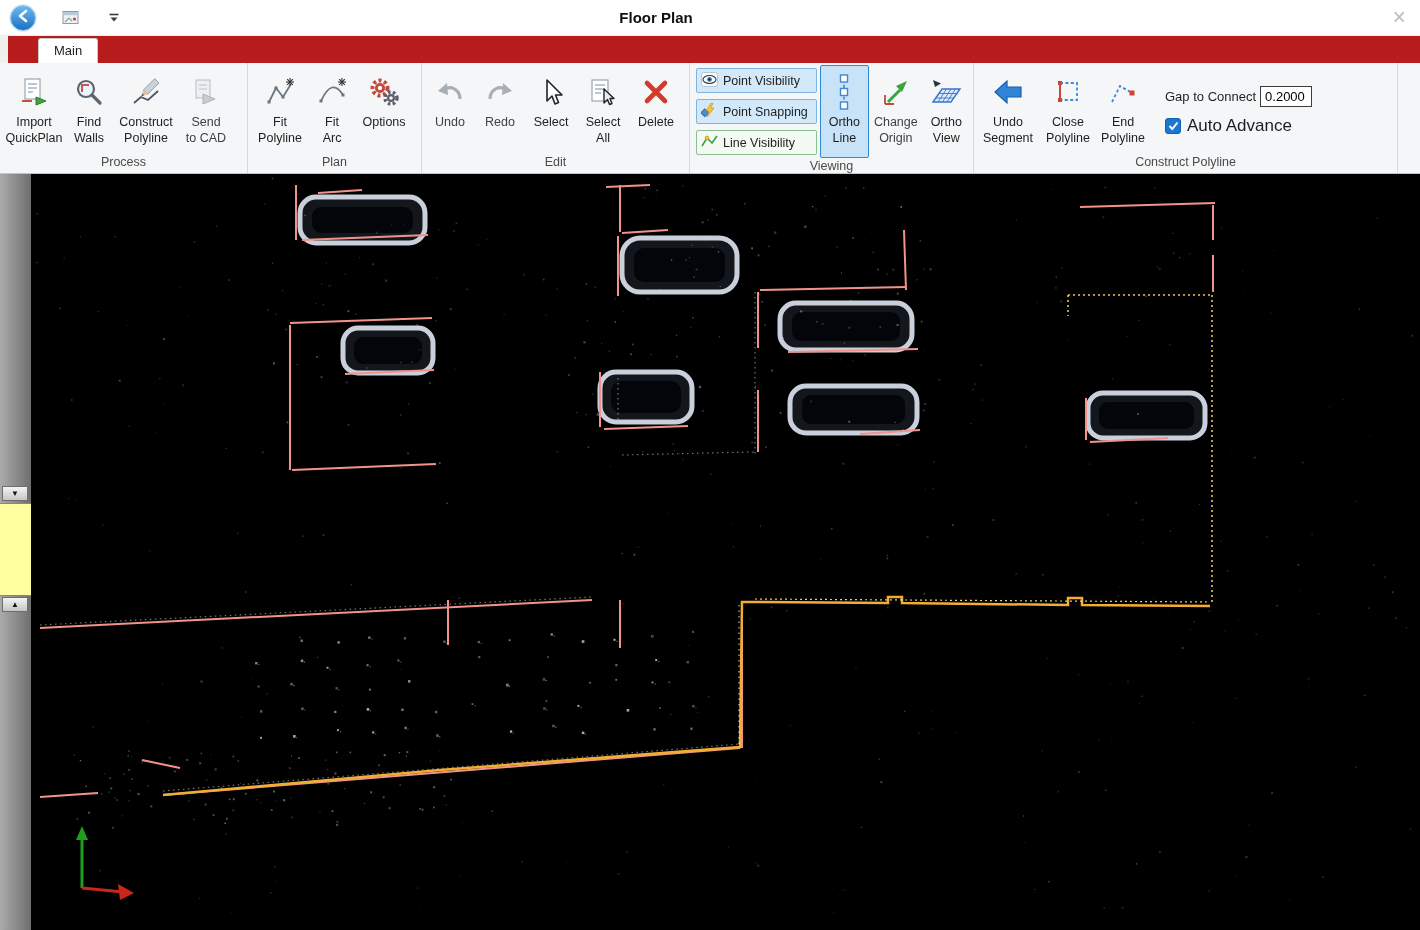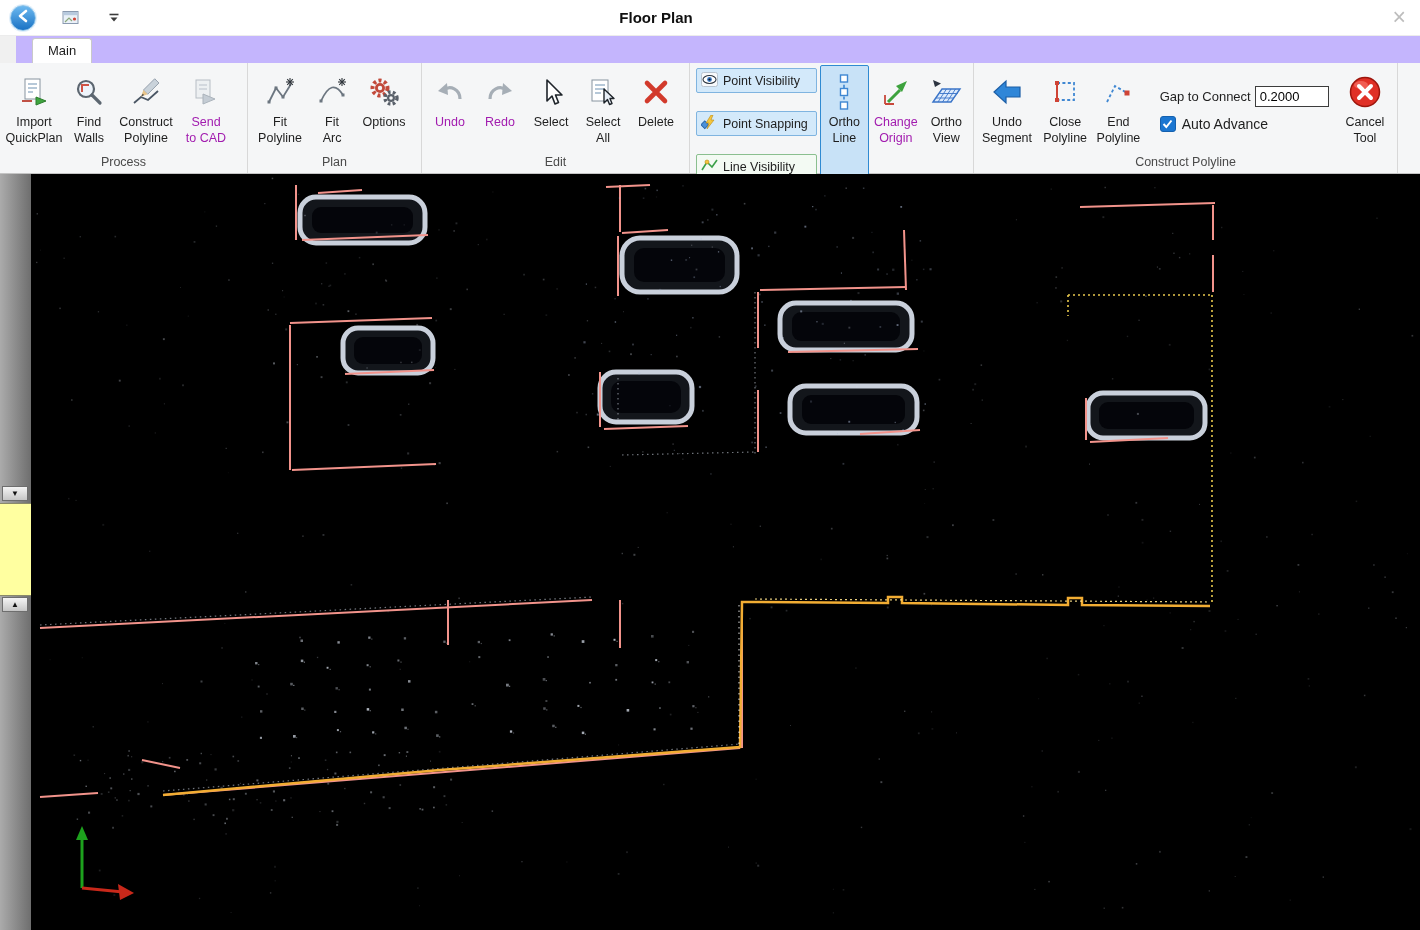--- a/index.html
+++ b/index.html
@@ -16,51 +16,51 @@
     background:linear-gradient(#6cb9f0,#1a72c4); border:1px solid #8fc4ea;
     box-shadow:0 0 0 1px #e2f0fb; display:flex; align-items:center; justify-content:center; cursor:pointer; }
   .app-icon { display:flex; align-items:center; }
   .qat-caret { display:flex; align-items:center; cursor:pointer; padding:2px; }
   .title-center { position:absolute; left:656px; transform:translateX(-50%); top:9px;
     font-weight:bold; font-size:15px; color:#101010; }
   .close-btn { position:absolute; right:14px; top:4px; font-size:23px; color:#bdbdbd;
     cursor:pointer; line-height:26px; }
 
   
-  .tabrow { position:absolute; top:36px; left:16px; right:0; height:27px; background:#c4b5fd;
-    display:flex; align-items:flex-end; padding-left:16px; }
+  .tabrow { position:absolute; top:36px; left:8px; right:0; height:27px; background:#b91c1c;
+    display:flex; align-items:flex-end; padding-left:30px; }
   .tab { background:#fff; border:1px solid #c9c9c9; border-bottom:none; border-radius:3px 3px 0 0;
     padding:4px 15px 5px; font-size:13px; cursor:pointer; }
 
   
   .ribbon { position:absolute; top:63px; left:0; right:0; height:111px; background:#f5f6f7;
     border-bottom:1px solid #c4c4c4; display:flex; }
   .rgroup { height:100%; display:flex; flex-direction:column; border-right:1px solid #d8d8d8; }
   .rgroup.filler { flex:1; border-right:none; }
   .rgroup-body { flex:1; display:flex; align-items:stretch; padding:2px 3px 0; }
   .rgroup-label { text-align:center; font-size:12.5px; color:#4a4a4a; padding:1px 0 4px; white-space:nowrap; }
 
   .rbtn { display:flex; flex-direction:column; align-items:center; padding-top:3px;
     border-radius:2px; cursor:pointer; border:1px solid transparent; }
   .ricon { height:46px; display:flex; align-items:center; justify-content:center; }
   .rlab { font-size:12.5px; line-height:1.24; text-align:center; color:#1e1e1e; white-space:nowrap; }
   .rlab span { display:block; }
-  .rbtn.disabled .rlab { color:#a21caf; }
+  .rbtn.disabled .rlab { color:#404040; }
   .rbtn.activetool { background:#c8e2f7; border:1px solid #2f8ad2; }
 
-  .vtoggles { display:flex; flex-direction:column; gap:18px; padding:3px 3px; width:128px; }
+  .vtoggles { display:flex; flex-direction:column; gap:6px; padding:3px 3px; width:128px; }
   .toggle { display:flex; align-items:center; gap:5px; height:25px; padding:0 4px; font-size:12.5px;
     border:1px solid #7fb4e0; background:#d3e9fa; border-radius:2px; white-space:nowrap; cursor:pointer; }
   .toggle.lv { background:#f3faf3; border-color:#8abf8f; }
 
   .cp-middle { display:flex; flex-direction:column; padding:21px 4px 0; width:186px;margin-left:12px; }
   .gap-row { display:flex; align-items:center; gap:4px; font-size:13px; white-space:nowrap; }
-  .gap-input { width:74px; height:21px; border:1px solid #3c3c3c; border-radius:0;
+  .gap-input { width:52px; height:21px; border:1px solid #3c3c3c; border-radius:0;
     font:13px "Liberation Sans",sans-serif; padding:0 4px; }
-  .adv-row { display:flex; align-items:center; gap:6px; font-size:14px; margin-top:9px; white-space:nowrap; }
+  .adv-row { display:flex; align-items:center; gap:6px; font-size:17px; margin-top:9px; white-space:nowrap; }
   .cb { width:16px; height:16px; background:#1b76d1; border:1px solid #1460ae; border-radius:3px;
     display:flex; align-items:center; justify-content:center; cursor:pointer; }
 
   
   .workspace { position:absolute; top:174px; left:0; width:1420px; height:756px; background:#000; }
   .estrip { position:absolute; left:0; top:0; width:31px; height:100%;
     background:linear-gradient(to right,#ababab,#6e6e6e); }
   .strip-btn { position:absolute; left:2px; width:26px; height:15px;
     background:linear-gradient(#f4f4f4,#c6c6c6); border:1px solid #6e6e6e;
     font-size:8px; display:flex; align-items:center; justify-content:center; color:#111; cursor:pointer; }
@@ -413,33 +413,20 @@
         <div class="adv-row">
           <div class="cb">
             <span>
               <svg width="11" height="10" viewBox="0 0 11 10">
                   <path d="M1.5,5 L4.3,8 L9.5,1.5" stroke="#fff" stroke-width="2" fill="none"></path>
                 </svg>
             </span>
           </div>
           <span>Auto Advance</span>
         </div>
-      </div>
-      <div class="rbtn" style="width:60px">
-        <div class="ricon">
-          <svg width="34" height="34" viewBox="0 0 34 34">
-            <circle cx="17" cy="17" r="14.5" fill="#e03026" stroke="#9c150c" stroke-width="1.5"></circle>
-            <ellipse cx="13" cy="10" rx="7" ry="4" fill="#ff8a80" opacity="0.5"></ellipse>
-            <path d="M11,11 L23,23 M23,11 L11,23" stroke="#fff" stroke-width="4" stroke-linecap="round"></path>
-          </svg>
-        </div>
-        <div class="rlab">
-            <span>Cancel</span>
-            <span>Tool</span>
-          </div>
       </div>
     </div>
     <div class="rgroup-label">Construct Polyline</div>
   </div>
 
   <div class="rgroup filler"></div>
 </div>
 
 <div class="workspace">
 

